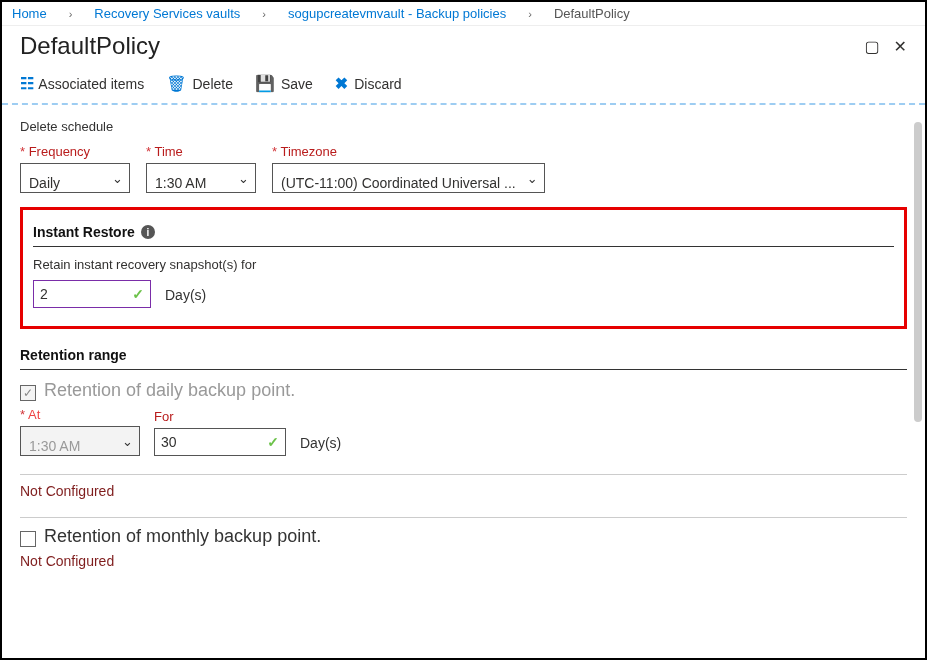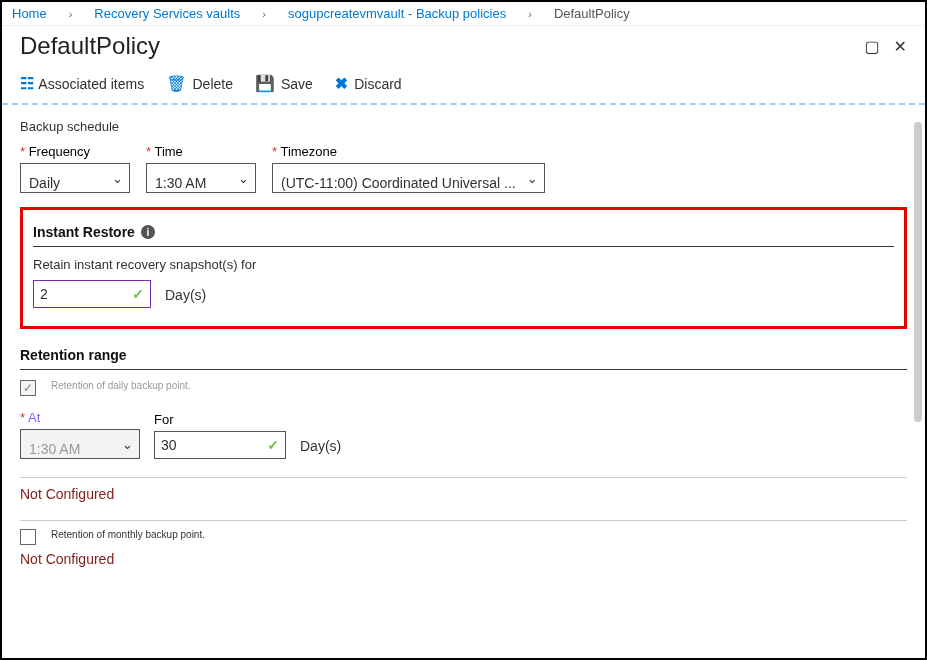--- a/index.html
+++ b/index.html
@@ -57,21 +57,21 @@
   }
   .tbtn .icon { color: #0078d4; font-size:16px; }
   .content {
     padding: 14px 18px 0 18px;
     overflow-y: auto;
     height: 560px;
   }
   .section-label { font-size:13px; color:#333; margin-bottom:10px; }
   .row { display:flex; gap:16px; margin-bottom:14px; }
   .field { display:flex; flex-direction:column; gap:4px; }
-  .field label { font-size:13px; color:#000000; }
+  .field label { font-size:13px; color:#b91c1c; }
   .req::before { content:"* "; color:#d13438; }
   .select {
     border:1px solid #555;
     height:30px;
     padding:9px 28px 0 8px;
     display:flex;
     align-items:center;
     position:relative;
     background:#fff;
     font-size:14px;
@@ -116,21 +116,21 @@
   .input-sel {
     border:1px solid #555;
     height:28px;
     width:132px;
     padding:0 26px 0 6px;
     position:relative;
     display:flex; align-items:center; font-size:14px;
   }
   .input-sel .chk { position:absolute; right:6px; color:#6cc24a; font-size:14px; font-weight:bold;}
   .checkbox-row {
-    display:flex; align-items:flex-start; gap:15px; font-size:10px; color:#333;
+    display:flex; align-items:flex-end; gap:8px; font-size:18px; color:#333;
     margin:6px 0;
   }
   .checkbox {
     width:16px; height:16px; border:1px solid #666; display:flex;
     align-items:center; justify-content:center; font-size:12px; color:#888;
     background:#fff;
   }
   .checkbox.checked { background:#f4f4f4; }
   .checkbox.checked::after { content:"✓"; color:#888; }
   .checkbox-row.disabled { color:#999; }
@@ -181,21 +181,21 @@
     <span>Save</span>
   </div>
   <div class="tbtn">
     <span class="icon" style="font-weight:bold;">✖</span>
     <span>Discard</span>
   </div>
 </div>
 
 <div class="content">
 
-  <div class="section-label">Backup schedule</div>
+  <div class="section-label">Delete schedule</div>
   <div class="row">
     <div class="field">
       <label class="req">Frequency</label>
       <div class="select">
         <span>Daily</span>
         <span class="chev">⌄</span>
       </div>
     </div>
     <div class="field">
       <label class="req">Time</label>
@@ -232,21 +232,21 @@
     <span>Retention range</span>
   </div>
 
   <div class="checkbox-row disabled">
     <div class="checkbox checked"></div>
     <span>Retention of daily backup point.</span>
   </div>
 
   <div class="inline">
     <div class="field">
-      <label class="req" style="color:#8b5cf6;margin-top:8px;">At</label>
+      <label class="req" style="color:#ef4444;">At</label>
       <div class="select disabled" style="min-width:120px;">
         <span>1:30 AM</span>
         <span class="chev">⌄</span>
       </div>
     </div>
     <div class="field">
       <label>For</label>
       <div class="input-sel">
         <span>30</span>
         <span class="chk">✓</span>

